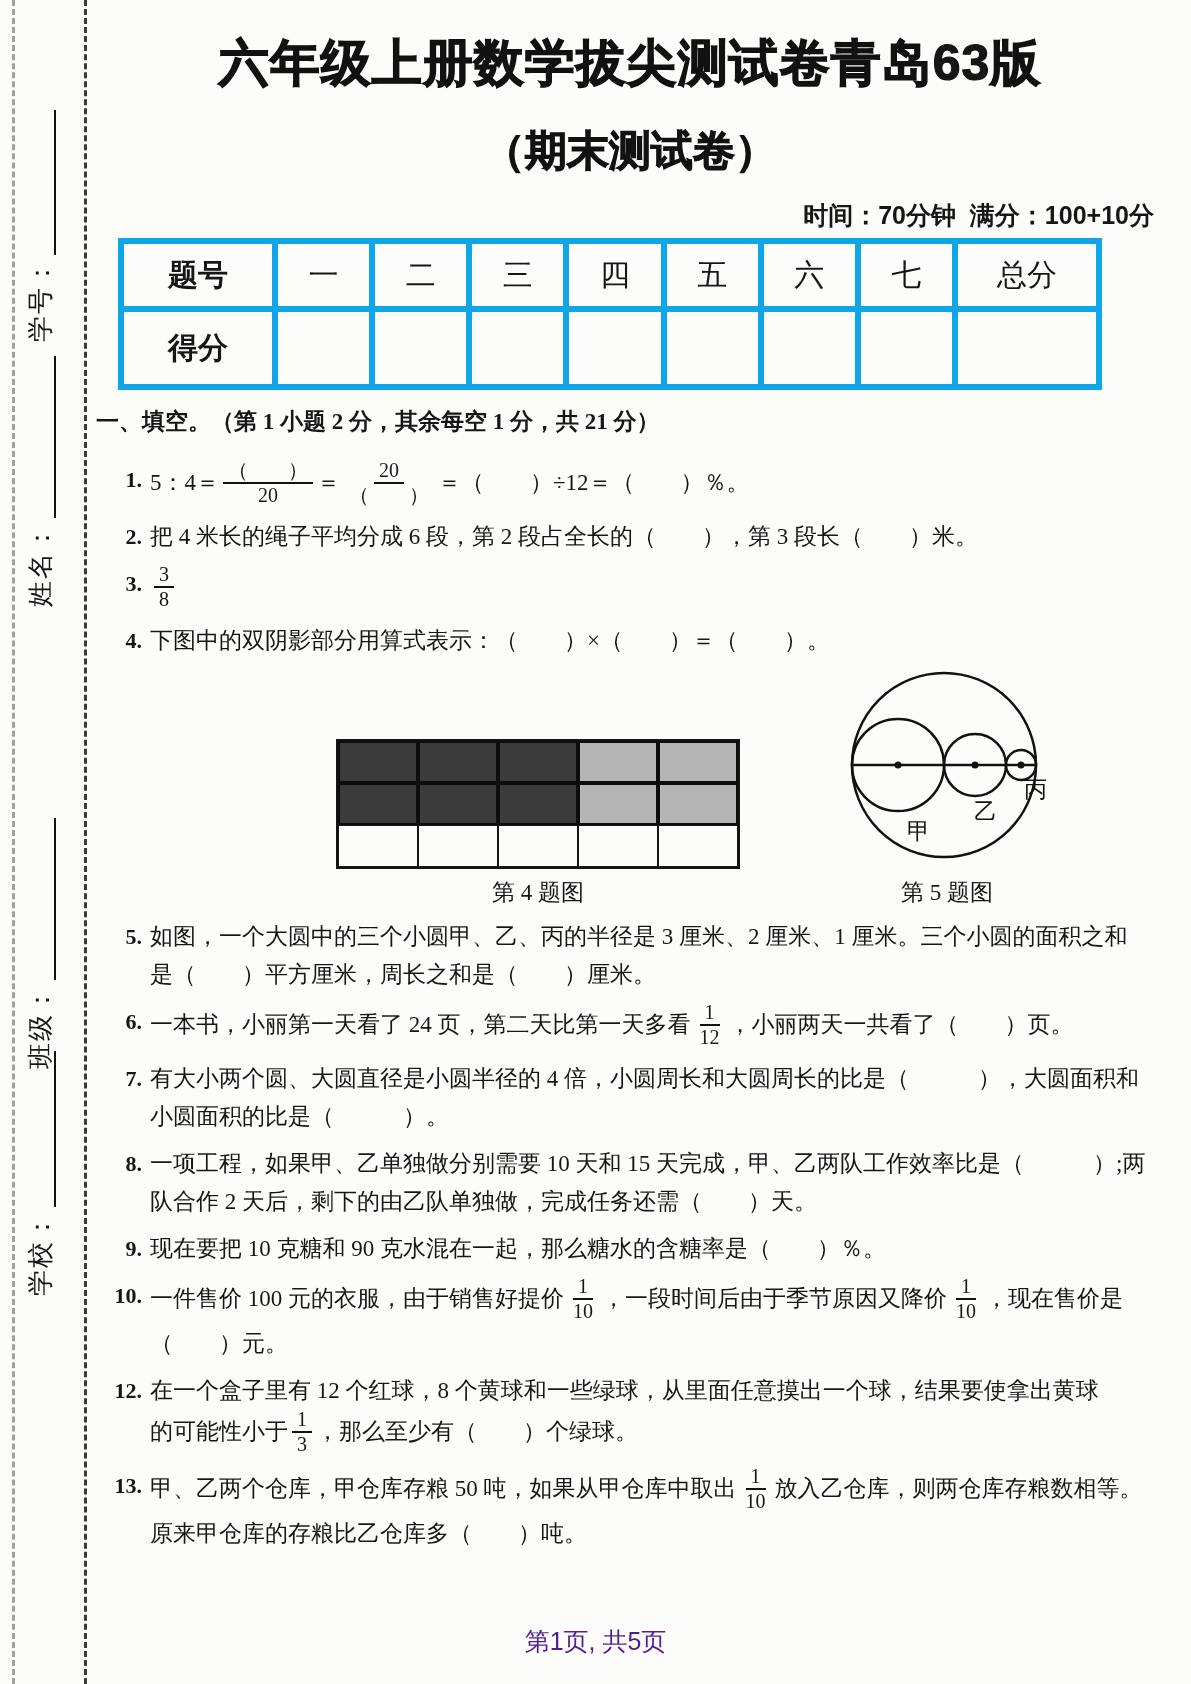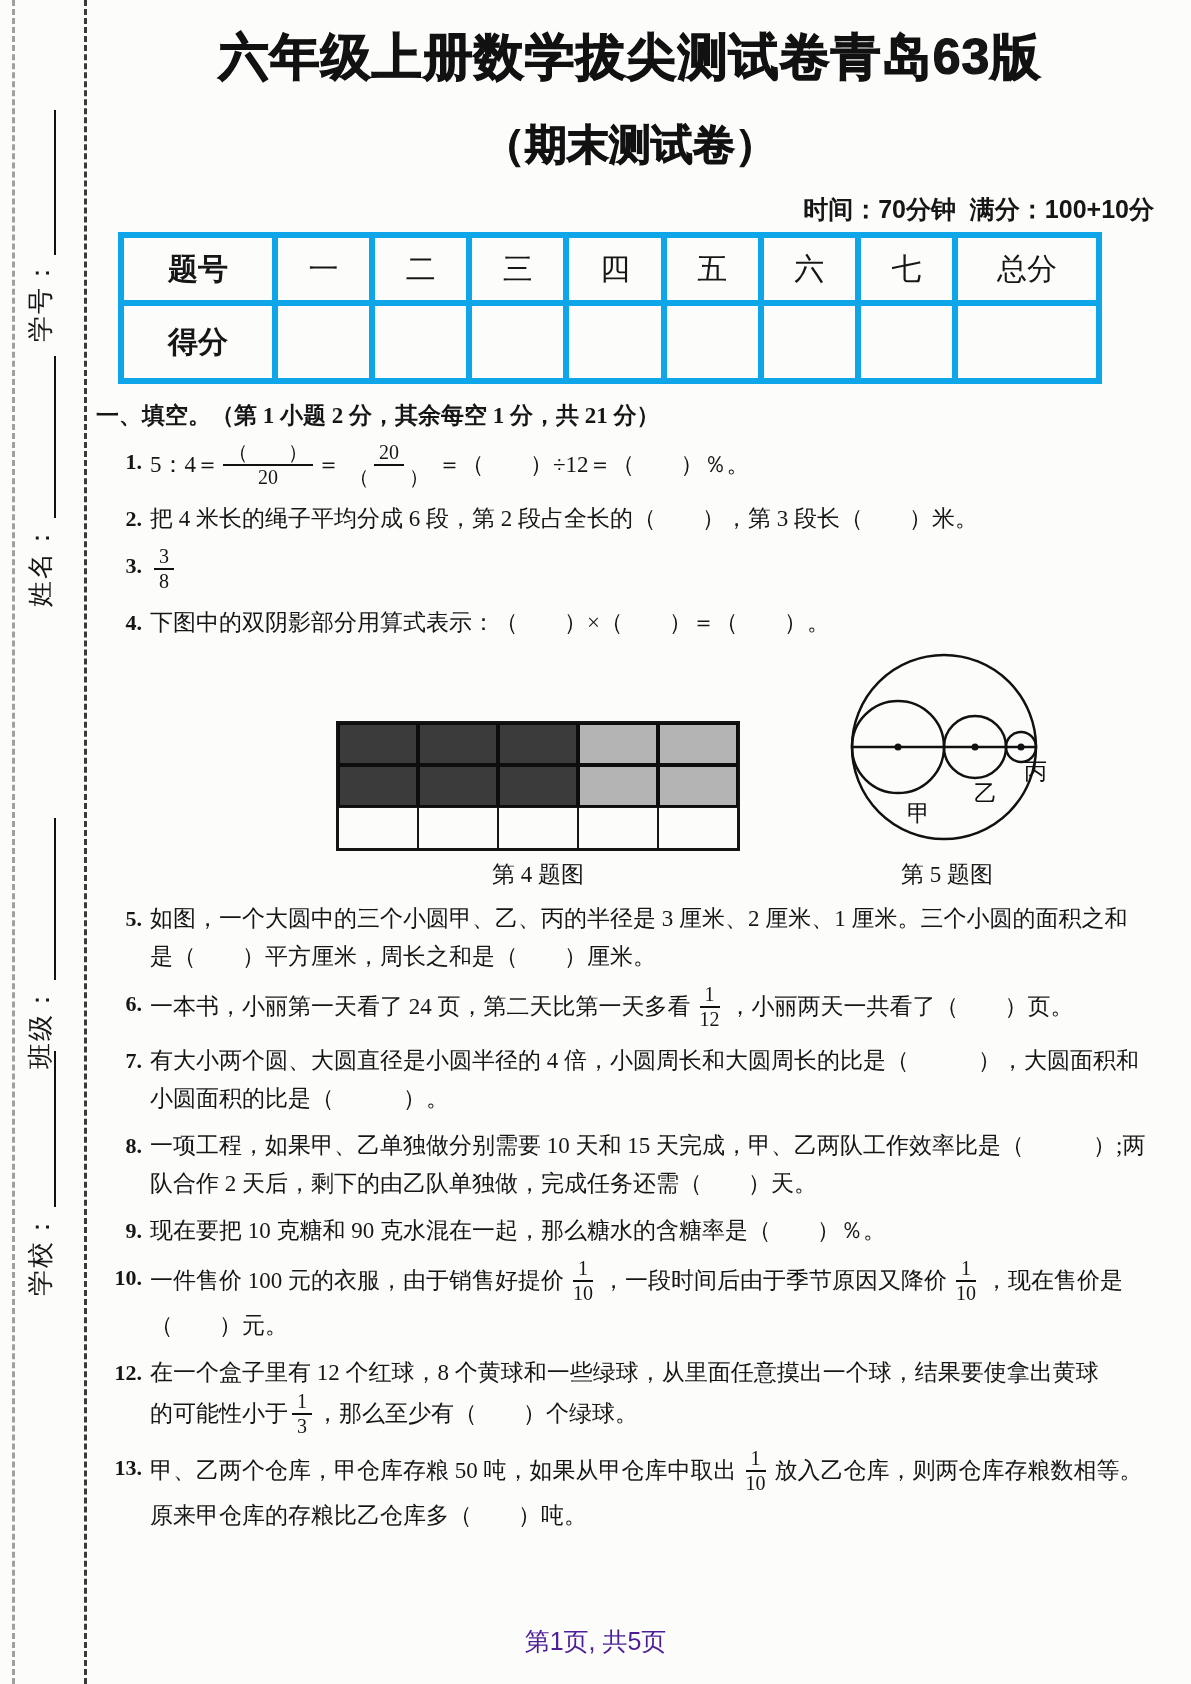--- a/index.html
+++ b/index.html
@@ -22,21 +22,21 @@
   .side-line{width:2px;background:#111;margin-left:54px;}
   .side-label{
     display:block;width:96px;height:30px;
     font-size:26px;letter-spacing:2px;text-align:center;
     transform:rotate(-90deg);transform-origin:center;
     margin-left:-10px;
   }
   
   .main{position:absolute;left:96px;top:0;width:1068px;}
   .title{
-    margin:24px 0 0 0;text-align:center;
+    margin:30px 0 0 0;text-align:center;
     font-family:"Liberation Sans","DejaVu Sans",sans-serif;
     font-size:50px;font-weight:900;letter-spacing:1px;
     -webkit-text-stroke:1.2px #111;
   }
   .subtitle{
     margin:26px 0 0 0;text-align:center;
     font-family:"Liberation Sans","DejaVu Sans",sans-serif;
     font-size:42px;font-weight:900;
     -webkit-text-stroke:1px #111;
   }
@@ -50,21 +50,21 @@
     border-collapse:collapse;margin-left:22px;width:984px;table-layout:fixed;
   }
   table.score td{
     border:6px solid #0ea5e9;text-align:center;
     font-size:30px;height:62px;padding:0;
   }
   table.score tr.score-row td{height:72px;}
   table.score td.labelcell{width:148px;font-weight:600;}
   table.score td:last-child{width:138px;}
   
-  .section-heading{margin:16px 0 12px 0;font-size:23px;font-weight:bold;}
+  .section-heading{margin:16px 0 24px 0;font-size:23px;font-weight:bold;}
   .qwrap{margin-left:2px;}
   .q{display:flex;margin-bottom:9px;}
   .qnum{flex:none;width:44px;text-align:right;padding-right:8px;font-weight:bold;font-size:22px;line-height:38px;}
   .qbody{flex:1;font-size:23px;}
   .qline{line-height:38px;}
   .frac{
     display:inline-flex;flex-direction:column;align-items:center;
     vertical-align:middle;margin:0 4px;font-size:20px;line-height:1.15;
     transform:translateY(-2px);
   }

